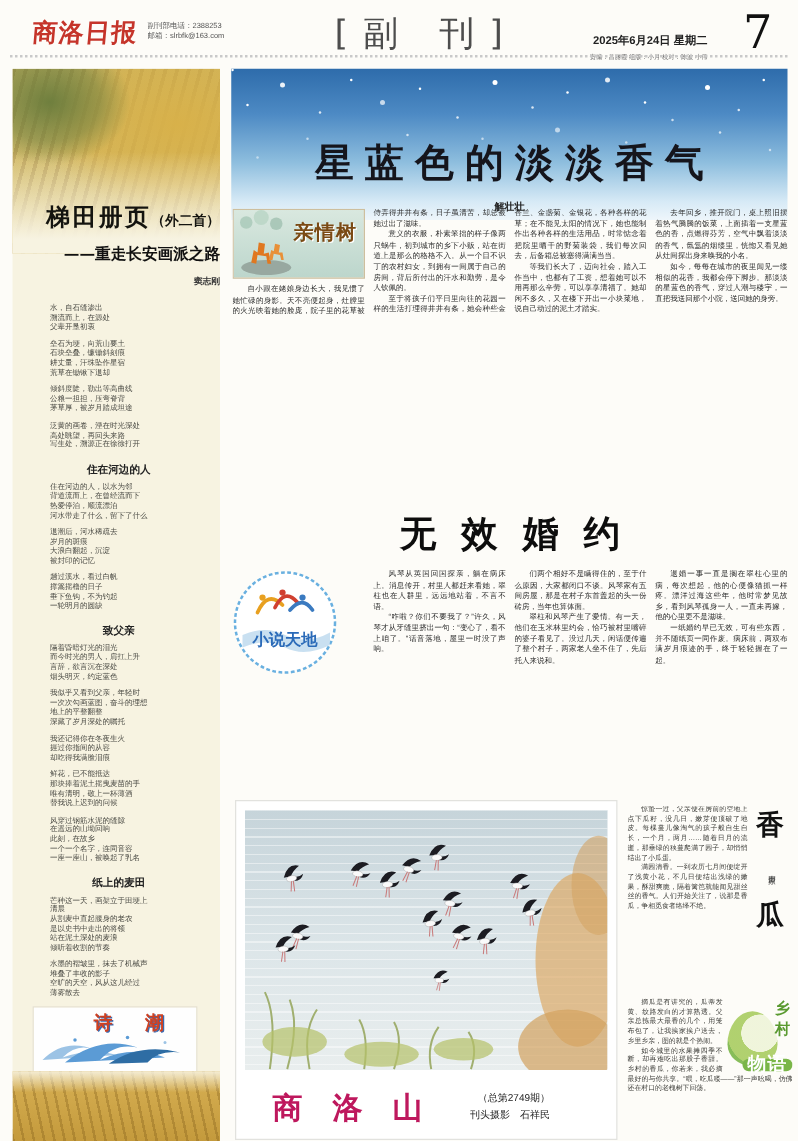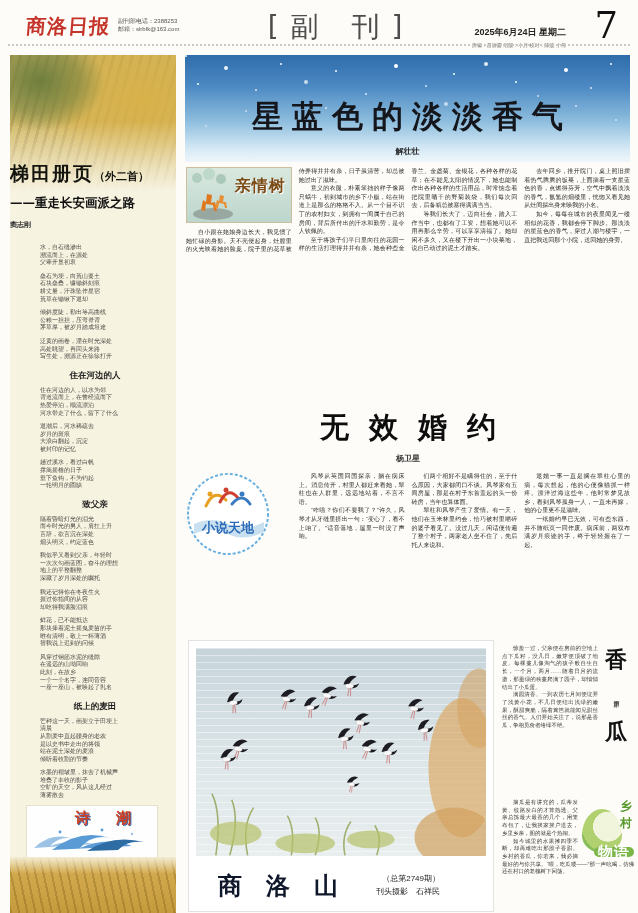--- a/index.html
+++ b/index.html
@@ -18,39 +18,39 @@
   .rule { position:absolute; top:44px; left:8px; right:8px; border-top:2px dotted #c9c9c9; }
 
   
   .poem-col { position:absolute; left:10px; top:55px; width:166px; height:858px; background:#f7f3e1; overflow:hidden; }
   .terrace { height:148px; background:
       linear-gradient(180deg, rgba(247,243,225,0) 45%, #f7f3e1 92%),
       radial-gradient(90px 70px at 18% 18%, #6f7f3e 0%, rgba(111,127,62,.55) 45%, rgba(111,127,62,0) 72%),
       radial-gradient(140px 90px at 80% 30%, #d8b14a 0%, rgba(216,177,74,.6) 55%, rgba(216,177,74,0) 80%),
       repeating-linear-gradient(105deg, rgba(150,110,30,.28) 0 3px, rgba(226,196,96,.28) 3px 9px),
       linear-gradient(180deg,#c2b169,#d9c178); }
-  .poem-head { margin-top:-42px; text-align:left; position:relative; }
+  .poem-head { margin-top:-42px; text-align:right; position:relative; }
   .poem-title { font-family:"DejaVu Serif",serif; font-weight:bold; font-size:19px; color:#14140f; letter-spacing:2px; }
   .poem-title .suffix { font-size:11px; letter-spacing:0; }
   .poem-subtitle { margin-top:8px; font-family:"DejaVu Serif",serif; font-weight:bold; font-size:12.5px; color:#111; }
   .poem-author { margin-top:8px; font-size:7px; font-weight:bold; color:#333; }
   .poem-body { padding:14px 26px 0 30px; }
   .poem-body .ln { font-size:6px; line-height:7.6px; color:#4a4a44; }
   .poem-body .hd { font-size:8.5px; font-weight:bold; color:#222; margin:9px 0 5px;text-align:center; }
   .poem-body .gap { height:6px; }
   .shichao { position:absolute; left:16px; bottom:54px; width:132px; height:54px; background:#fefefe; border:1px solid #e5e0cc; text-align:center; overflow:hidden; }
   .shichao .chars { margin-top:3px; font-family:"DejaVu Serif",serif; font-weight:bold; font-size:15px; color:#d04020; letter-spacing:26px; text-indent:26px; text-shadow:1px 1px 0 #3a6ab0;text-align:right; }
   .shichao svg { display:block; margin:-2px auto 0; }
   .wheat { position:absolute; left:0; bottom:0; width:100%; height:56px; background:
       linear-gradient(180deg, rgba(247,243,225,.9) 0%, rgba(247,243,225,0) 30%),
       repeating-linear-gradient(78deg, rgba(120,85,20,.30) 0 2px, rgba(0,0,0,0) 2px 8px),
       linear-gradient(180deg,#d7b054,#c49a3c); }
 
   
-  .banner { position:absolute; left:185px; top:55px; width:445px; height:107px; overflow:hidden;
+  .banner { position:absolute; left:185px; top:55px; width:445px; height:121px; overflow:hidden;
       background:linear-gradient(180deg,#2e6cab 0%,#4d8ac4 30%,#8ebede 62%,#d7eaf6 88%,#eef6fb 100%); }
   .stars { position:absolute; top:0; left:0; width:2px; height:2px; border-radius:50%; background:#fff;
       box-shadow: 12px 28px 0 0 #fff, 40px 12px 0 1px rgba(255,255,255,.9), 70px 34px 0 0 rgba(255,255,255,.8),
       95px 8px 0 0 #fff, 120px 26px 0 1px rgba(255,255,255,.7), 150px 15px 0 0 #fff, 180px 38px 0 0 rgba(255,255,255,.8),
       210px 10px 0 1px #fff, 240px 30px 0 0 rgba(255,255,255,.8), 268px 18px 0 0 #fff, 300px 8px 0 1px rgba(255,255,255,.85),
       330px 26px 0 0 #fff, 352px 40px 0 0 rgba(255,255,255,.7), 380px 14px 0 1px #fff, 405px 32px 0 0 rgba(255,255,255,.8),
       425px 8px 0 0 #fff, 60px 55px 0 0 rgba(255,255,255,.6), 140px 52px 0 0 rgba(255,255,255,.7),
       260px 48px 0 1px rgba(255,255,255,.6), 390px 50px 0 0 rgba(255,255,255,.7), 20px 70px 0 0 rgba(255,255,255,.5),
       430px 64px 0 0 rgba(255,255,255,.6), 315px 58px 0 0 rgba(255,255,255,.6), 90px 64px 0 0 rgba(255,255,255,.5),
       200px 55px 0 0 rgba(255,255,255,.6); }
@@ -72,21 +72,21 @@
   .story-body { margin-top:8px; height:172px; column-count:4; column-gap:7px; font-size:6px; line-height:8.6px; text-align:justify; overflow:hidden; }
   .xiaoshuo { float:left; width:84px; height:84px; margin:0 4px 3px 0; }
 
   
   .photo-box { position:absolute; left:188px; top:640px; width:306px; height:272px; background:#fff; border:1px solid #e2e2de; padding:7px; }
   .bird-photo { position:relative; width:100%; height:208px; overflow:hidden;
       background: repeating-linear-gradient(180deg, rgba(255,255,255,.45) 0 1px, rgba(0,0,0,0) 1px 7px),
       linear-gradient(180deg,#c6d4da 0%,#dde6e9 55%,#e9eeee 100%); }
   .bird-photo svg { position:absolute; inset:0; }
   .photo-caption { display:flex; align-items:flex-start; padding:14px 6px 0 22px; }
-  .photo-caption .pc-title { font-family:"DejaVu Serif",serif; font-weight:bold; font-size:24px; color:#0f172a; letter-spacing:24px; white-space:nowrap; }
+  .photo-caption .pc-title { font-family:"DejaVu Serif",serif; font-weight:bold; font-size:24px; color:#be185d; letter-spacing:24px; white-space:nowrap; }
   .photo-caption .pc-meta { margin-left:14px; margin-top:2px; font-size:8px; color:#222; line-height:13px;text-align:right; }
 
   
   .vline { position:absolute; left:497px; top:645px; height:262px; border-left:1px solid #ececе8; border-left:1px solid #ececе8; }
   .melon { position:absolute; left:502px; top:645px; width:132px; height:266px; }
   .melon-top { display:flex; height:150px; }
   .melon-text { flex:1; font-size:5.5px; line-height:7.7px; text-align:justify; color:#3a3a36; overflow:hidden; }
   .melon-strip { width:36px; text-align:center; }
   .melon-strip .big { font-family:"DejaVu Serif",serif; font-weight:bold; font-size:22px; color:#111; }
   .melon-strip .byline { writing-mode:vertical-rl; font-size:6px; color:#444; margin:6px auto; height:30px; }
@@ -234,21 +234,20 @@
       <p data-interactable="false">意义的衣服，朴素笨拙的样子像两只蜗牛，初到城市的乡下小贩，站在街道上是那么的格格不入。从一个目不识丁的农村妇女，到拥有一间属于自己的房间，背后所付出的汗水和勤劳，是令人钦佩的。</p>
       <p data-interactable="false">至于将孩子们平日里向往的花园一样的生活打理得井井有条，她会种些金香兰、金盏菊、金银花，各种各样的花草；在不能见太阳的情况下，她也能制作出各种各样的生活用品，时常惦念着把院里晒干的野菊装袋，我们每次回去，后备箱总被塞得满满当当。</p>
       <p data-interactable="false">等我们长大了，迈向社会，踏入工作当中，也都有了工资，想着她可以不用再那么辛劳，可以享享清福了。她却闲不多久，又在楼下开出一小块菜地，说自己动过的泥土才踏实。</p>
       <p data-interactable="false">去年回乡，推开院门，桌上照旧摆着热气腾腾的饭菜，上面插着一支星蓝色的香，点燃得芬芳，空气中飘着淡淡的香气，氤氲的烟缕里，恍惚又看见她从灶间探出身来唤我的小名。</p>
       <p data-interactable="false">如今，每每在城市的夜里闻见一缕相似的花香，我都会停下脚步。那淡淡的星蓝色的香气，穿过人潮与楼宇，一直把我送回那个小院，送回她的身旁。</p>
     </div>
 </div>
 
 <div class="story" data-interactable="false">
   <div class="story-title" data-interactable="false">无效婚约</div>
-  <div class="story-author" data-interactable="false">杨卫星</div>
   <div class="story-body" data-interactable="false">
     <svg class="xiaoshuo" viewBox="0 0 84 84" data-interactable="false">
       <circle cx="42" cy="42" r="40" fill="#fff" stroke="#69b0e0" stroke-width="2" stroke-dasharray="3 2"></circle>
       <path d="M20,34 q8,-18 20,-6" stroke="#e8a020" stroke-width="3" fill="none" stroke-linecap="round"></path>
       <path d="M34,30 q8,-16 18,-4" stroke="#d04030" stroke-width="3" fill="none" stroke-linecap="round"></path>
       <path d="M46,32 q10,-12 18,0" stroke="#3a7ac0" stroke-width="3" fill="none" stroke-linecap="round"></path>
       <circle cx="24" cy="22" r="2.5" fill="#e8a020"></circle>
         <circle cx="40" cy="18" r="2.5" fill="#d04030"></circle>
         <circle cx="56" cy="22" r="2.5" fill="#3a7ac0"></circle>
       <path d="M8,52 q18,-8 34,0 q18,8 36,-2 l0,10 q-20,10 -36,2 q-16,-8 -34,0 z" fill="#bcd8ee" opacity=".8"></path>

